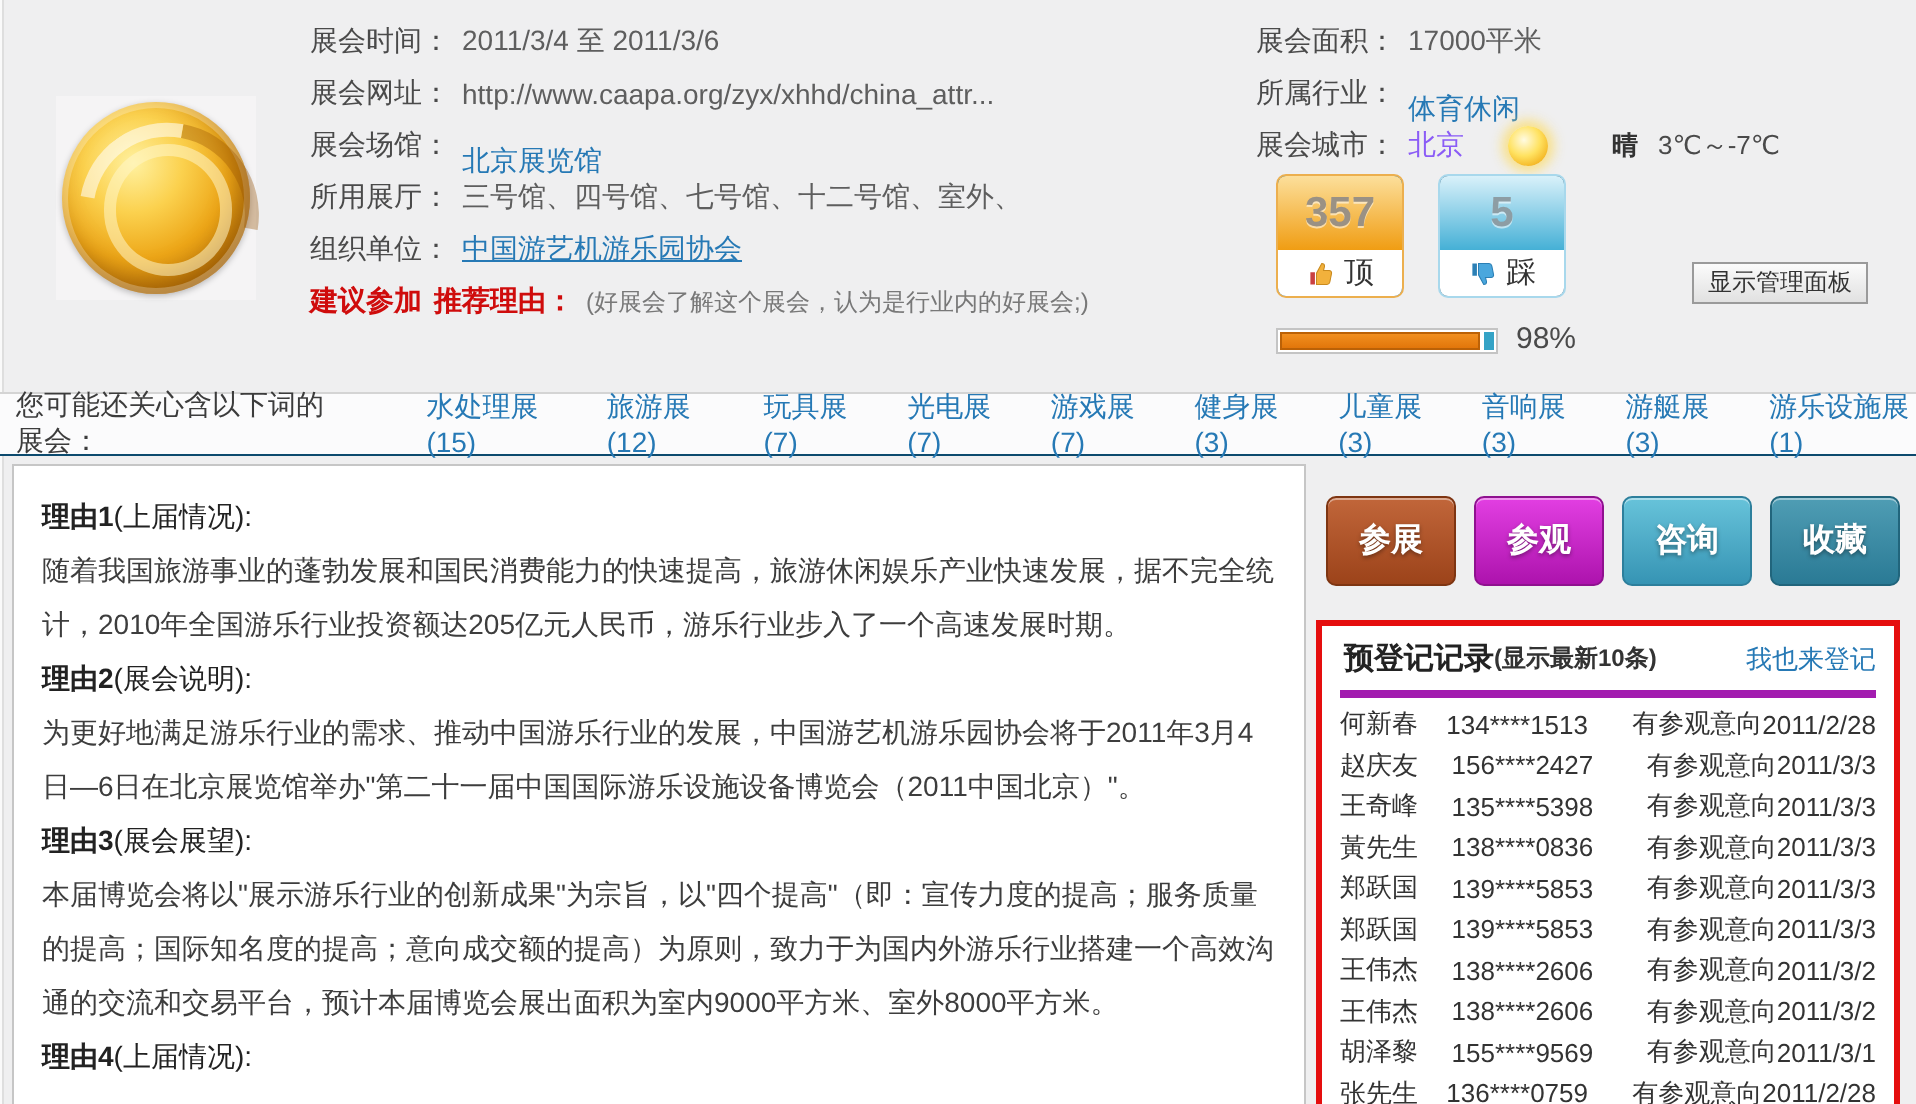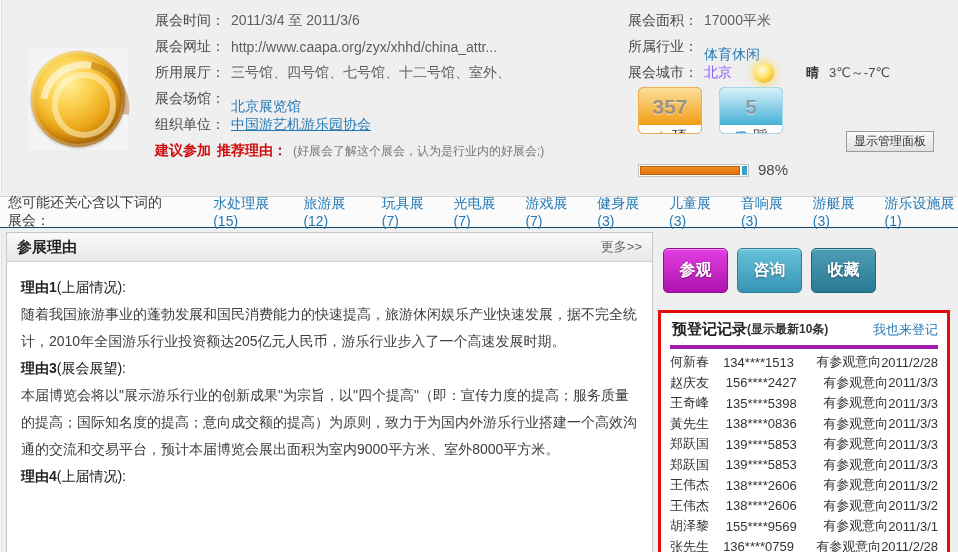--- a/index.html
+++ b/index.html
@@ -27,21 +27,21 @@
   .red-b { color:#cf0c0c; font-weight:bold; font-size:14px; margin-right:6px;font-family:Liberation Serif, serif; }
   .note { color:#787878; font-size:12px; }
   .city-name { font-weight:normal; color:#8b5cf6; font-size:14px; }
   .sun { width:20px; height:20px; border-radius:50%; margin-left:22px;
     background:radial-gradient(circle at 40% 35%, #fffbe2, #ffe261 45%, #f3b31f 80%);
     box-shadow:0 0 6px 3px rgba(250,222,120,.85); }
   .weather-txt { font-weight:bold; color:#333; font-size:13px; margin-left:32px; }
   .temp { color:#4a4a4a; font-size:13px; margin-left:10px; }
 
   
-  .vote { position:absolute; width:64px; height:47px; border-radius:5px; background:#0c4a6e; overflow:hidden; cursor:pointer; }
+  .vote { position:absolute; width:64px; height:62px; border-radius:5px; background:#0c4a6e; overflow:hidden; cursor:pointer; }
   .vote .num { height:37px; display:flex; align-items:center; justify-content:center; font-size:21px; font-weight:bold; text-shadow:0 1px 0 rgba(255,255,255,.55); }
   .vote .foot { height:23px; display:flex; align-items:center; justify-content:center; gap:5px; font-size:15px; color:#333; background:#fff; }
   .vote.up { left:638px; top:87px; border:1px solid #ecaf4e; }
   .vote.up .num { background:linear-gradient(#fcdf9b,#f09d13); color:#9a9184; }
   .vote.down { left:719px; top:87px; border:1px solid #a8d8ec; }
   .vote.down .num { background:linear-gradient(#d9f1fa,#45b0d6); color:#8d9da4; }
 
   .admin-btn { position:absolute; left:846px; top:131px; height:21px; padding:0 7px; font-size:12px; color:#333;
     background:linear-gradient(#fbfbfb,#e1e1e1); border:1px solid #9a9a9a; font-family:inherit; cursor:pointer; }
 
@@ -102,26 +102,26 @@
   <div class="info-left">
     <div class="iline">
       <span class="lbl">展会时间：</span>
       <span class="val">2011/3/4 至 2011/3/6</span>
     </div>
     <div class="iline">
       <span class="lbl">展会网址：</span>
       <span class="val">http://www.caapa.org/zyx/xhhd/china_attr...</span>
     </div>
     <div class="iline">
+      <span class="lbl">展会场馆：</span>
+      <a class="blue" href="#">北京展览馆</a>
+    </div>
+    <div class="iline">
       <span class="lbl">所用展厅：</span>
       <span class="val">三号馆、四号馆、七号馆、十二号馆、室外、</span>
-    </div>
-    <div class="iline">
-      <span class="lbl">展会场馆：</span>
-      <a class="blue" href="#">北京展览馆</a>
     </div>
     <div class="iline">
       <span class="lbl">组织单位：</span>
       <a class="blue-u" href="#">中国游艺机游乐园协会</a>
     </div>
     <div class="iline">
       <span class="red-b">建议参加</span>
       <span class="red-b">推荐理由：</span>
       <span class="note">(好展会了解这个展会，认为是行业内的好展会;)</span>
     </div>
@@ -192,45 +192,46 @@
       <a class="kw" href="#">儿童展(3)</a>
 
       <a class="kw" href="#">音响展(3)</a>
 
       <a class="kw" href="#">游艇展(3)</a>
 
       <a class="kw" href="#">游乐设施展(1)</a>
     </div>
 
   <div class="panel">
-    <div class="hd">
-      <span class="t">参展理由</span>
-      <a class="more" href="#">更多&gt;&gt;</a>
-    </div>
     <div class="bd">
 
         <div class="reason">
           <div class="rhead"><b>理由1</b><span>(上届情况):</span></div>
           <div class="rtext">随着我国旅游事业的蓬勃发展和国民消费能力的快速提高，旅游休闲娱乐产业快速发展，据不完全统计，2010年全国游乐行业投资额达205亿元人民币，游乐行业步入了一个高速发展时期。</div>
         </div>
 
+        <div class="reason">
+          <div class="rhead"><b>理由2</b><span>(展会说明):</span></div>
+          <div class="rtext">为更好地满足游乐行业的需求、推动中国游乐行业的发展，中国游艺机游乐园协会将于2011年3月4日—6日在北京展览馆举办"第二十一届中国国际游乐设施设备博览会（2011中国北京）"。</div>
+        </div>
 
         <div class="reason">
           <div class="rhead"><b>理由3</b><span>(展会展望):</span></div>
           <div class="rtext">本届博览会将以"展示游乐行业的创新成果"为宗旨，以"四个提高"（即：宣传力度的提高；服务质量的提高；国际知名度的提高；意向成交额的提高）为原则，致力于为国内外游乐行业搭建一个高效沟通的交流和交易平台，预计本届博览会展出面积为室内9000平方米、室外8000平方米。</div>
         </div>
 
         <div class="reason">
           <div class="rhead"><b>理由4</b><span>(上届情况):</span></div>
 
         </div>
       </div>
   </div>
 
   <div class="actions">
+    <button class="abtn join">参展</button>
     <button class="abtn visit">参观</button>
     <button class="abtn ask">咨询</button>
     <button class="abtn fav">收藏</button>
   </div>
 
   <div class="regbox">
     <div class="reghead">
       <span class="regtitle">预登记记录</span>
       <span class="regsub">(显示最新10条)</span>
       <a class="reglink" href="#">我也来登记</a>

